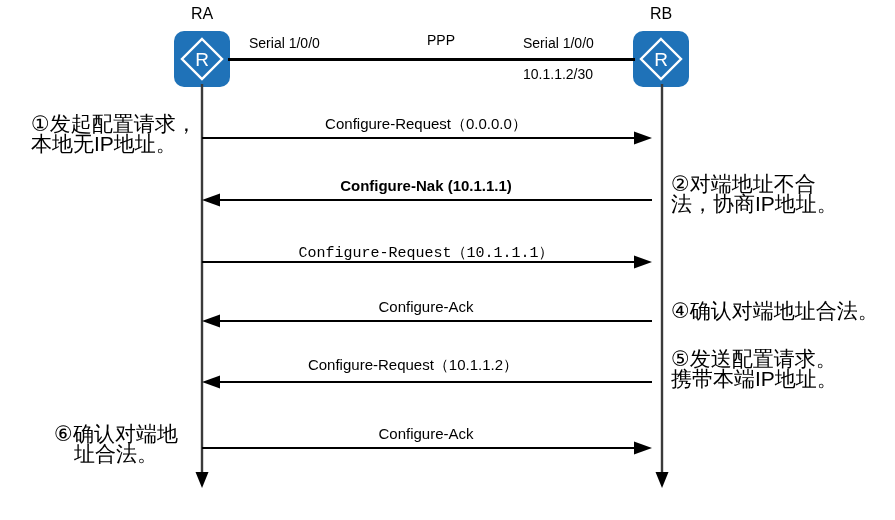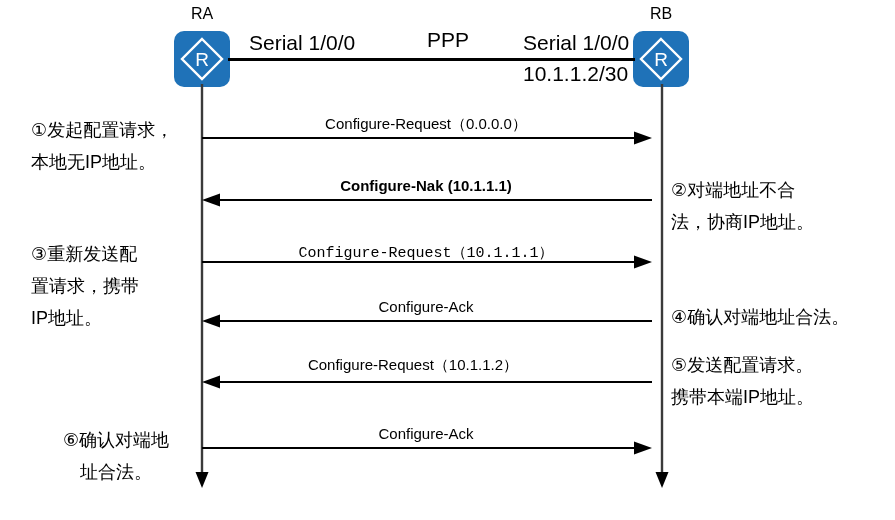--- a/index.html
+++ b/index.html
@@ -38,43 +38,43 @@
   }
 
   
   .link-line {
     position: absolute;
     height: 0;
     border-top: 3px solid #000000;
   }
   .link-label {
     position: absolute;
-    font-size: 21px;
+    font-size: 14px;
     line-height: 20px;
     white-space: nowrap;
   }
 
   
   .lifeline-svg { position: absolute; }
 
   
   .msg-svg { position: absolute; }
   .msg-label {
     position: absolute;
     font-size: 15px;
     line-height: 20px;
     white-space: nowrap;
     text-align: center;
   }
 
   
   .note {
     position: absolute;
-    font-size: 18px;
-    line-height: 32px;
+    font-size: 21px;
+    line-height: 20px;
     white-space: pre-line;
   }
   .note.left  { text-align: left; }
   .note.right { text-align: left; }
 </style>
 </head>
 <body>
 
 <div id="canvas">
 
@@ -148,23 +148,20 @@
     <line x1="0" y1="8" x2="436" y2="8" stroke="#000000" stroke-width="2.2"></line>
     <polygon points="450,8 432,1.5 432,14.5" fill="#000000"></polygon>
   </svg>
 
   <div class="note left" style="left:31px; top:114px; width:170px;">①发起配置请求，
 本地无IP地址。</div>
 
   <div class="note right" style="left:671px; top:174px; width:215px;">②对端地址不合
 法，协商IP地址。</div>
 
-  <div class="note left" style="left:31px; top:238px; width:170px;">③重新发送配
-置请求，携带
-IP地址。</div>
 
   <div class="note right" style="left:671px; top:349px; width:220px;">⑤发送配置请求。
 携带本端IP地址。</div>
 
   <div class="note right" style="left:671px; top:301px; width:220px;">④确认对端地址合法。</div>
 
   <div class="note left" style="left:31px; top:424px; width:170px;text-align:center;">⑥确认对端地
 址合法。</div>
 
 </div>

